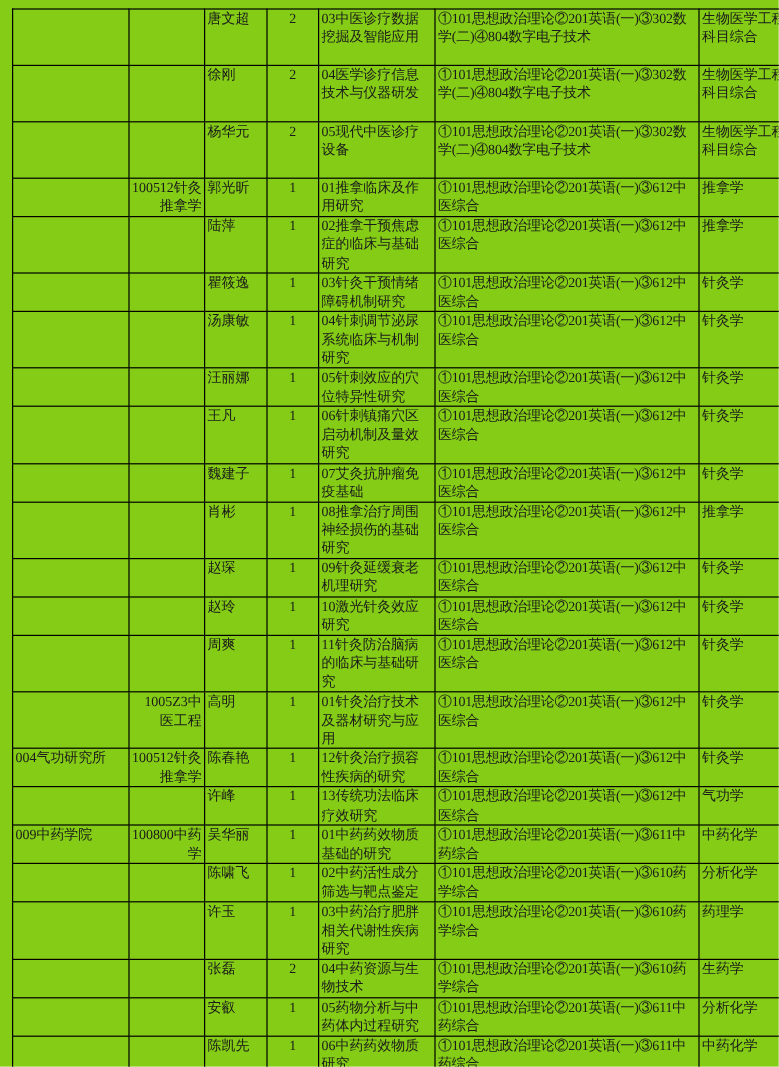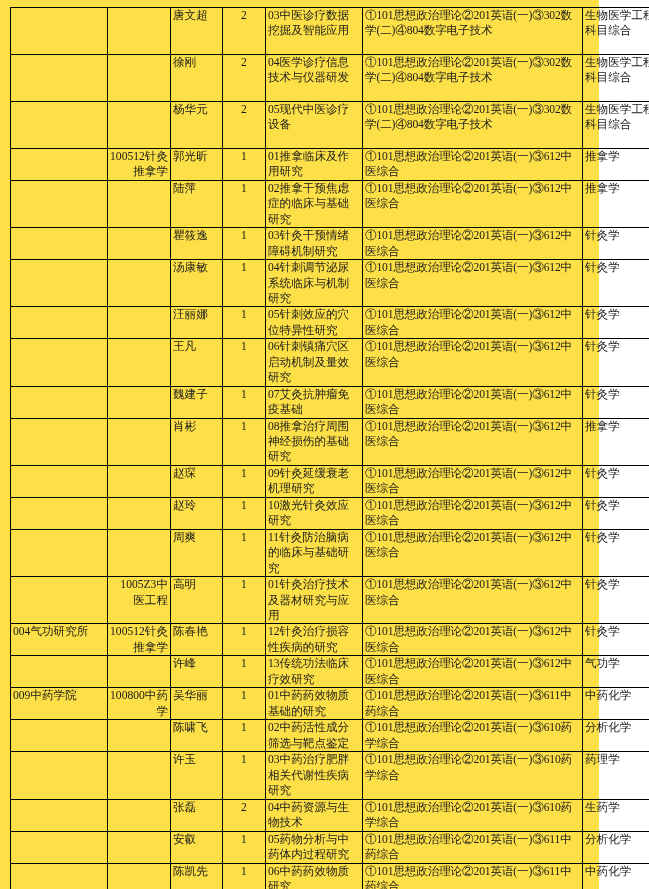--- a/index.html
+++ b/index.html
@@ -9,23 +9,23 @@
   }
   body {
     width: 649px;
     height: 889px;
     overflow: hidden;
     font-family: "Liberation Serif", "DejaVu Serif", serif;
     color: #1a1a1a;
   }
   #sheet {
     position: relative;
-    width: 599px;
+    width: 649px;
     height: 889px;
-    background: #fde047;
+    background: #84cc16;
   }
   table.adm {
     position: absolute;
     left: 10px;
     top: 7px;
     border-collapse: collapse;
     table-layout: fixed;
     width: 627px;
     font-size: 11.6px;
     line-height: 15.4px;

